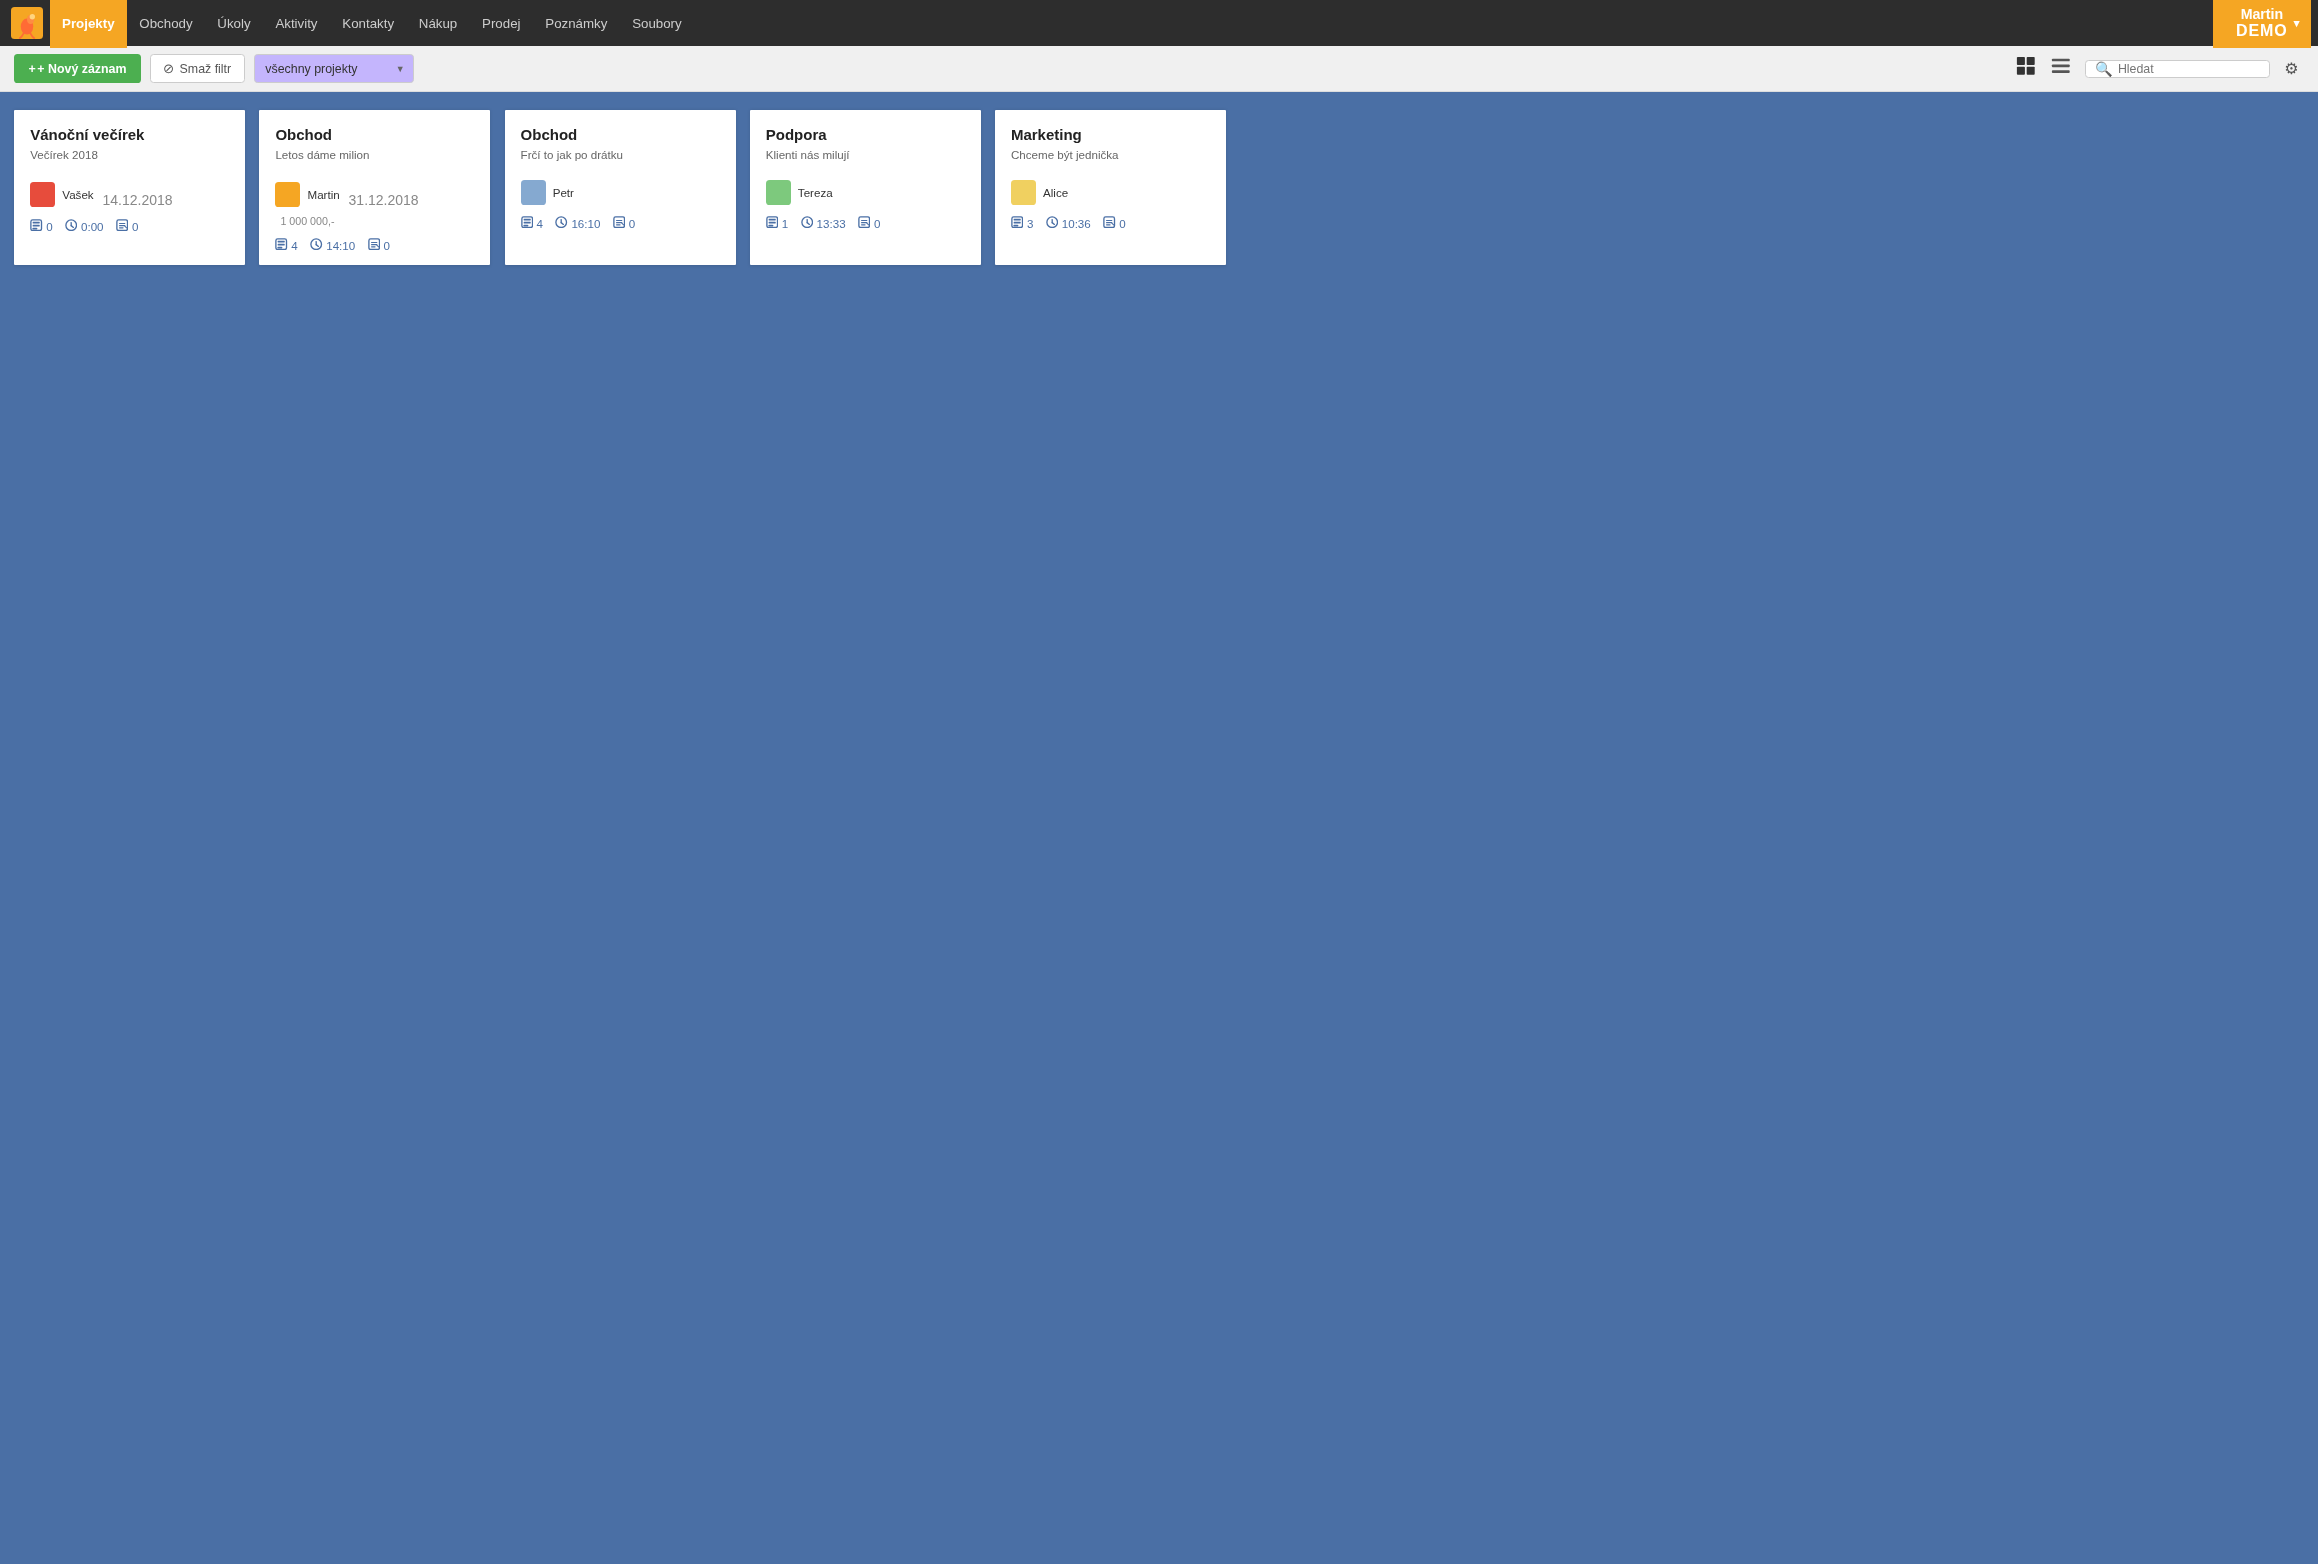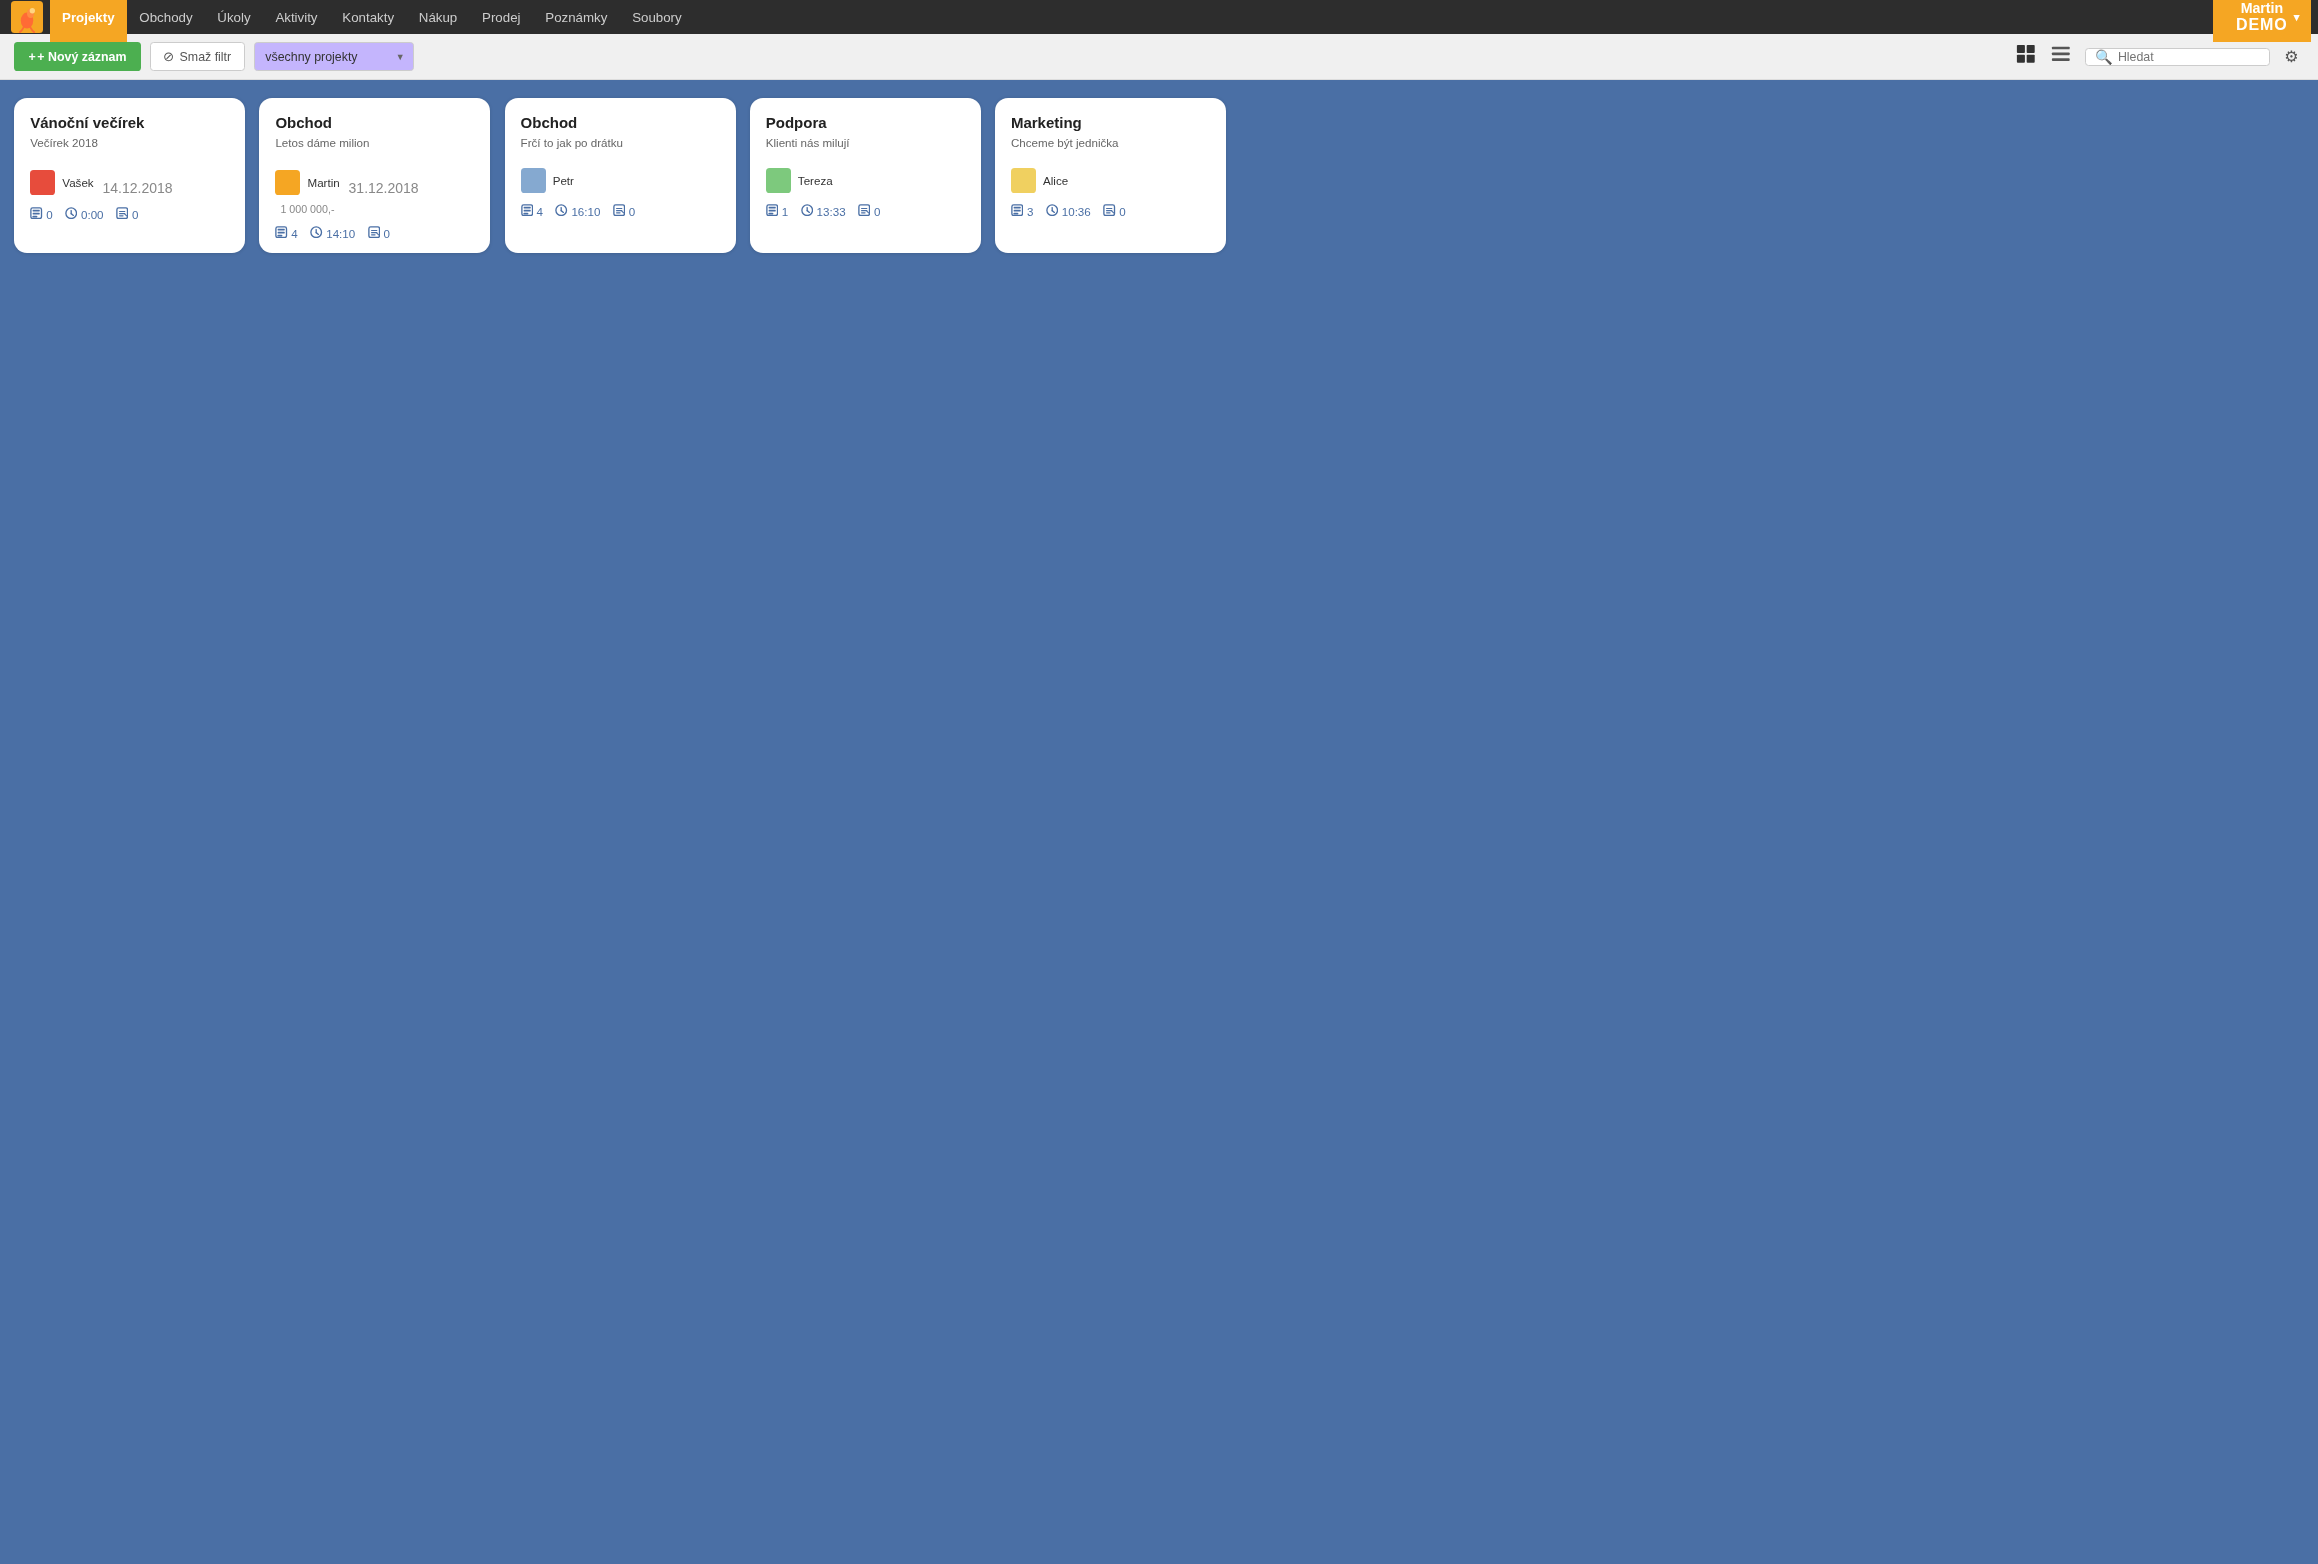--- a/index.html
+++ b/index.html
@@ -1,21 +1,21 @@
 <!DOCTYPE html>
 <html style="font-size:14.2px"><head>
   <meta charset="utf-8">
   <style>
     * { box-sizing: border-box; margin: 0; padding: 0; }
     body { font-family: Arial, sans-serif; background: #4a6fa5; min-height: 100vh; }
 
     
     .navbar {
       background: #2d2d2d;
-      height: 34px;
+      height: 46px;
       display: flex;
       align-items: center;
       padding: 0 7.1px;
       gap: 0;
     }
     .nav-logo {
       width: 39px;
       height: 39px;
       display: flex;
       align-items: center;
@@ -180,21 +180,21 @@
     .main-content {
       padding: 18px 14.2px;
     }
     .cards-grid {
       display: flex;
       gap: 14.2px;
       flex-wrap: wrap;
     }
     .project-card {
       background: #fff;
-      border-radius: 13px;
+      border-radius: 1px;
       padding: 16px 16px 12.4px;
       width: 231px;
       min-width: 213px;
       box-shadow: 0 0.9px 3.6px rgba(0,0,0,0.12);
       flex-shrink: 0;
     }
     .card-title {
       font-size: 15px;
       font-weight: bold;
       color: #222;

